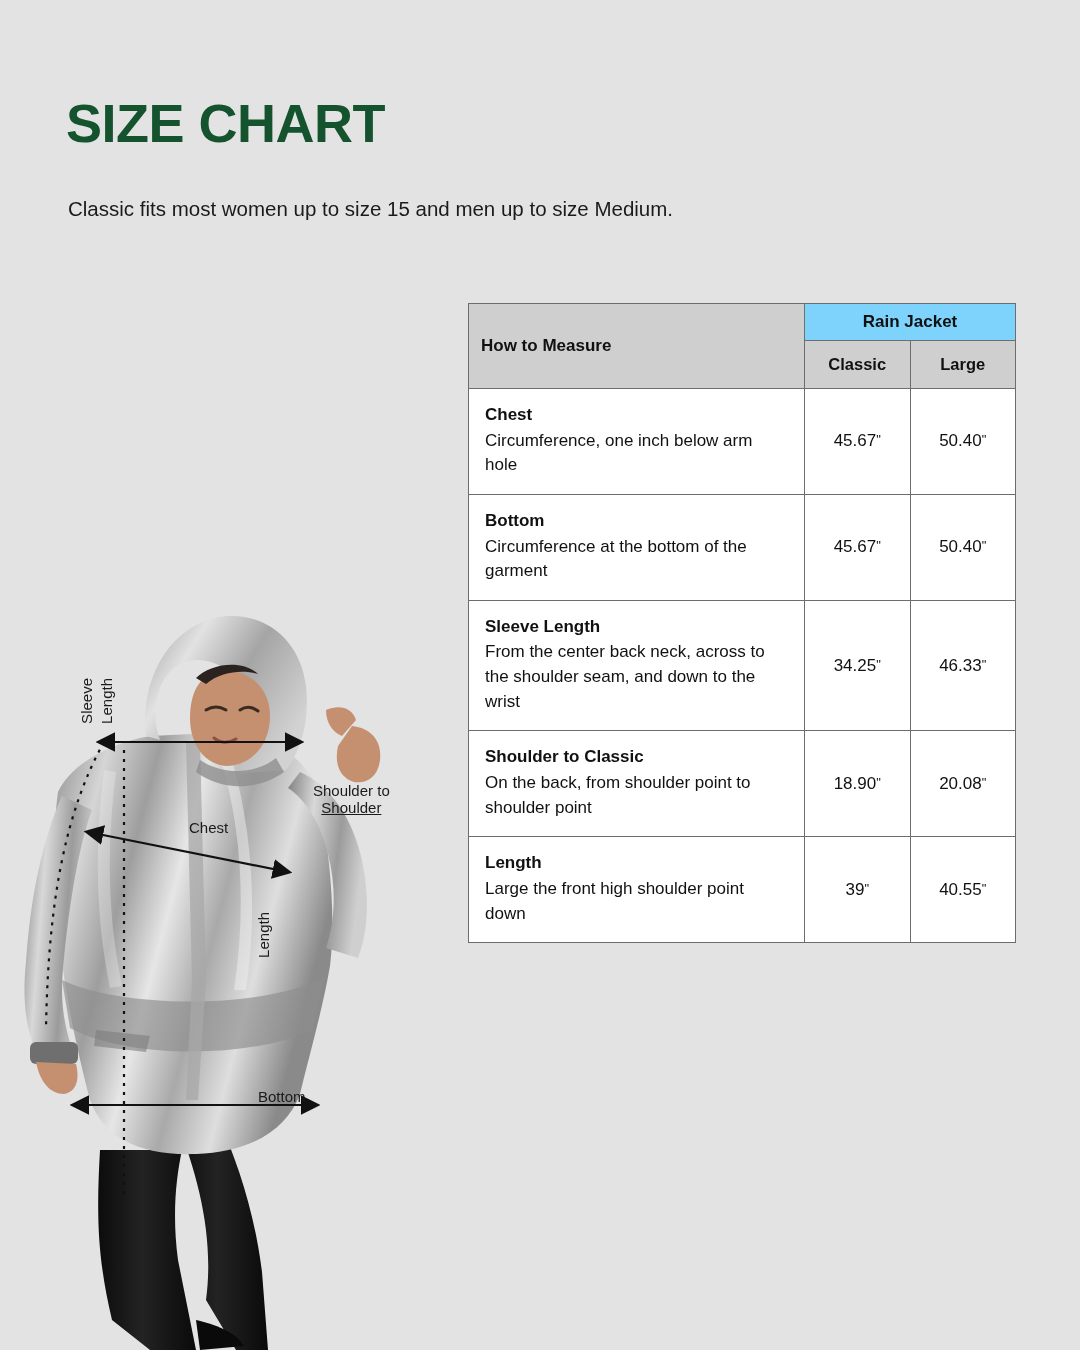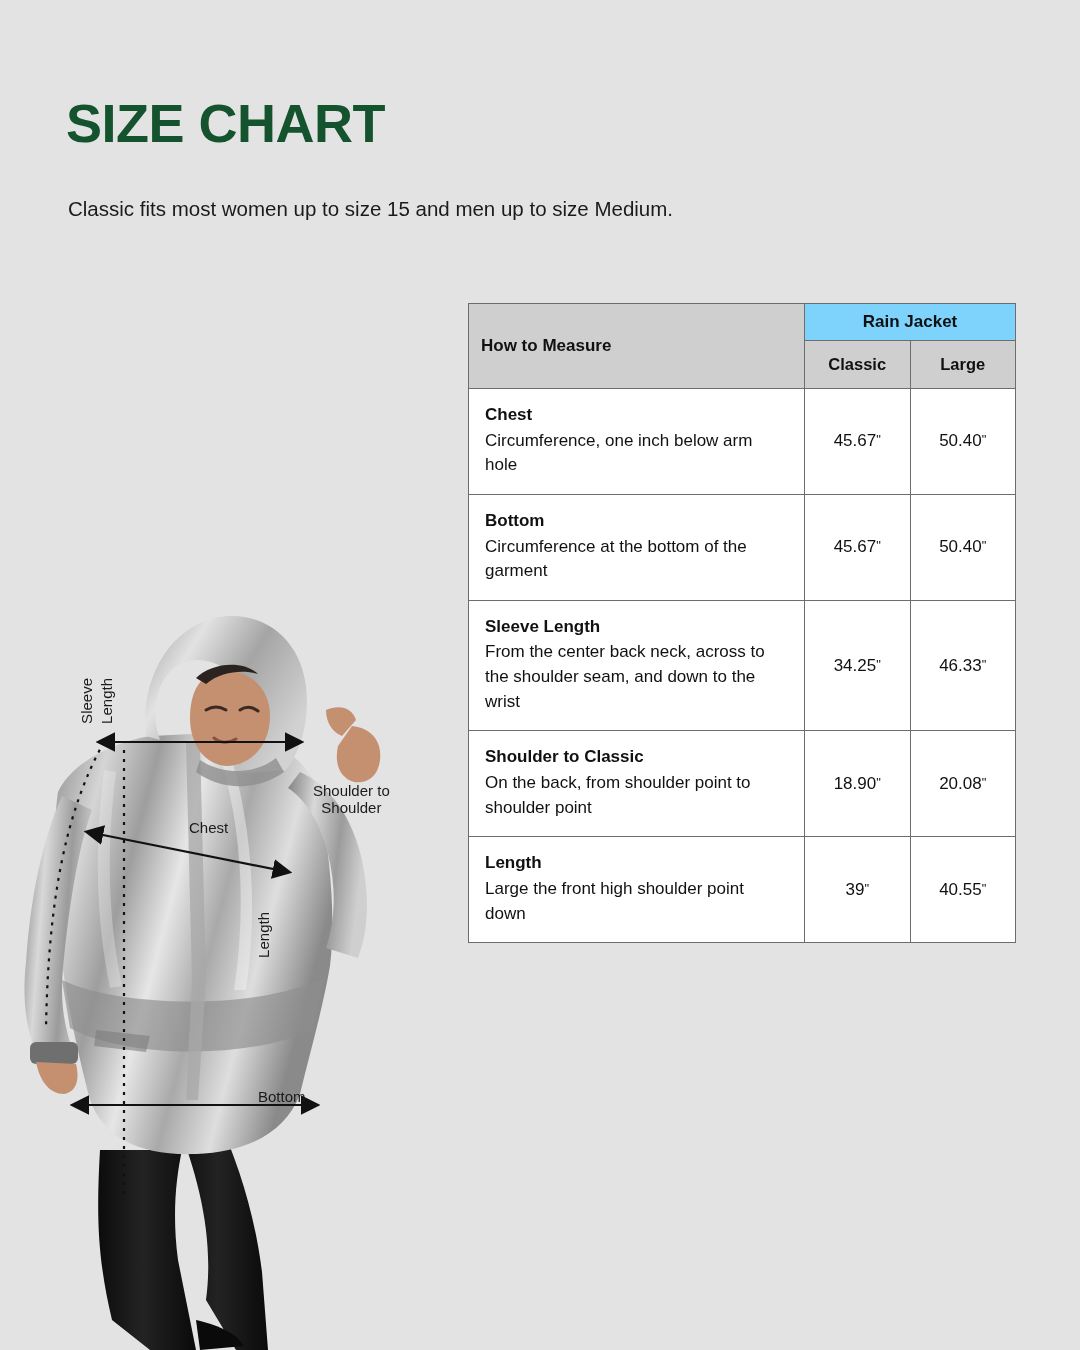--- a/index.html
+++ b/index.html
@@ -295,21 +295,21 @@
 
   <div class="fig-label vert" style="left:78px; top:118px;">
     <span>Sleeve</span>
   </div>
   <div class="fig-label vert" style="left:98px; top:118px;">
     <span>Length</span>
   </div>
 
   <div class="fig-label" style="left:313px; top:178px; text-align:center;margin-top:44px;">
     <div>Shoulder to</div>
-    <div style="">Shoulder</div>
+    <div style="text-decoration:underline;">Shoulder</div>
   </div>
 
   <div class="fig-label" style="left:189px; top:259px;">Chest</div>
 
   <div class="fig-label vert" style="left:255px; top:352px;">Length</div>
 
   <div class="fig-label" style="left:258px; top:528px;">Bottom</div>
 </div>
 
 </body></html>

